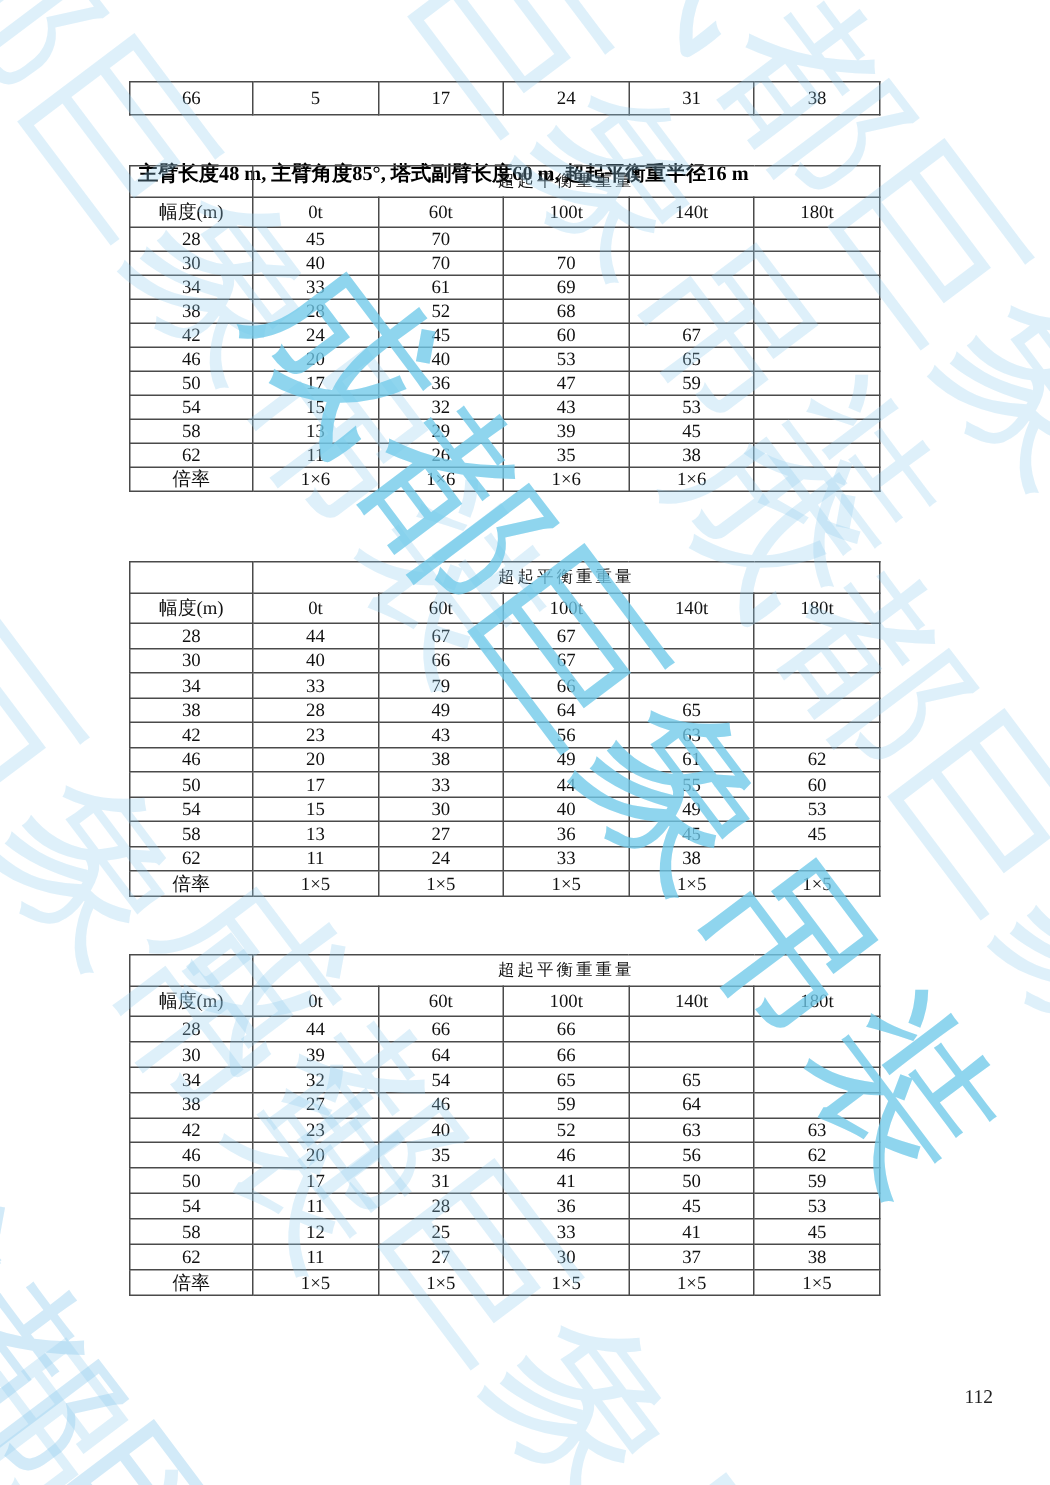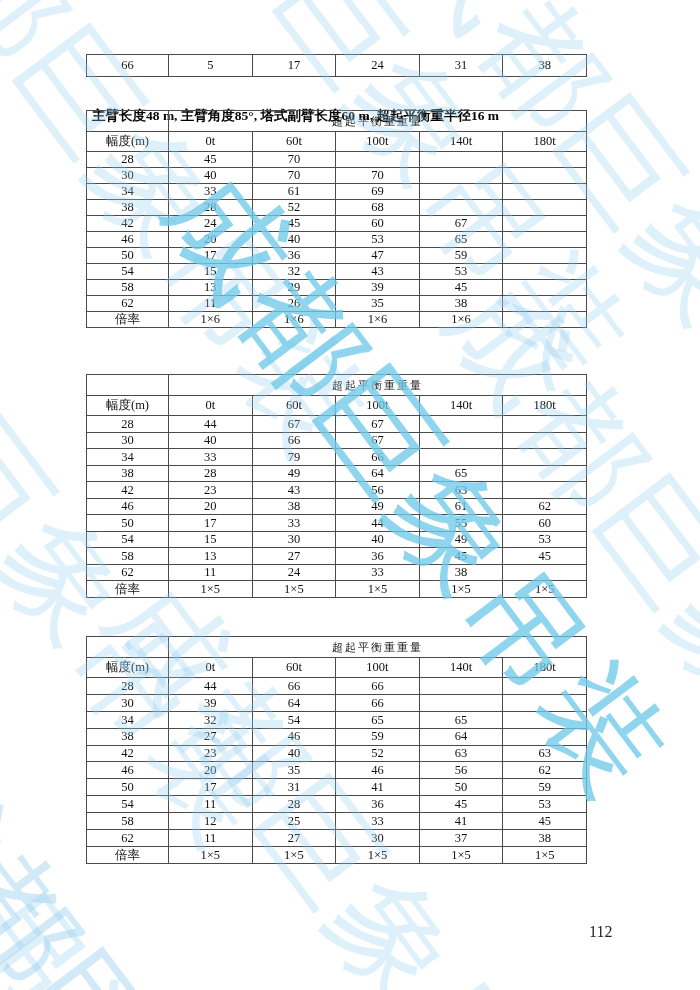--- a/index.html
+++ b/index.html
@@ -39,21 +39,21 @@
   .cap-table thead tr.merged th{height:20px;letter-spacing:2px;font-size:11px;}
   .cap-table thead tr.cols th{height:19px;}
   .t1{top:110px;} .t1 tbody td{height:15px;}
   .t2{top:374px;} .t2 tbody td{height:15.5px;}
   .t3{top:636px;} .t3 tbody td{height:15.9px;}
   .heading{
     position:absolute;left:92px;width:560px;font-size:13.5px;font-weight:bold;
     white-space:nowrap;color:#000;
   }
   .h1{top:83px;margin-top:24px;} .h2{top:345px;} .h3{top:610px;}
-  .page-number{position:absolute;left:589px;top:923px;font-size:16px;color:#222;}
+  .page-number{position:absolute;left:643px;top:923px;font-size:13px;color:#222;}
 </style>
 </head>
 <body>
 
 <div class="page">
 
   <div class="content">
 
     <table class="strip-table">
       <colgroup>

